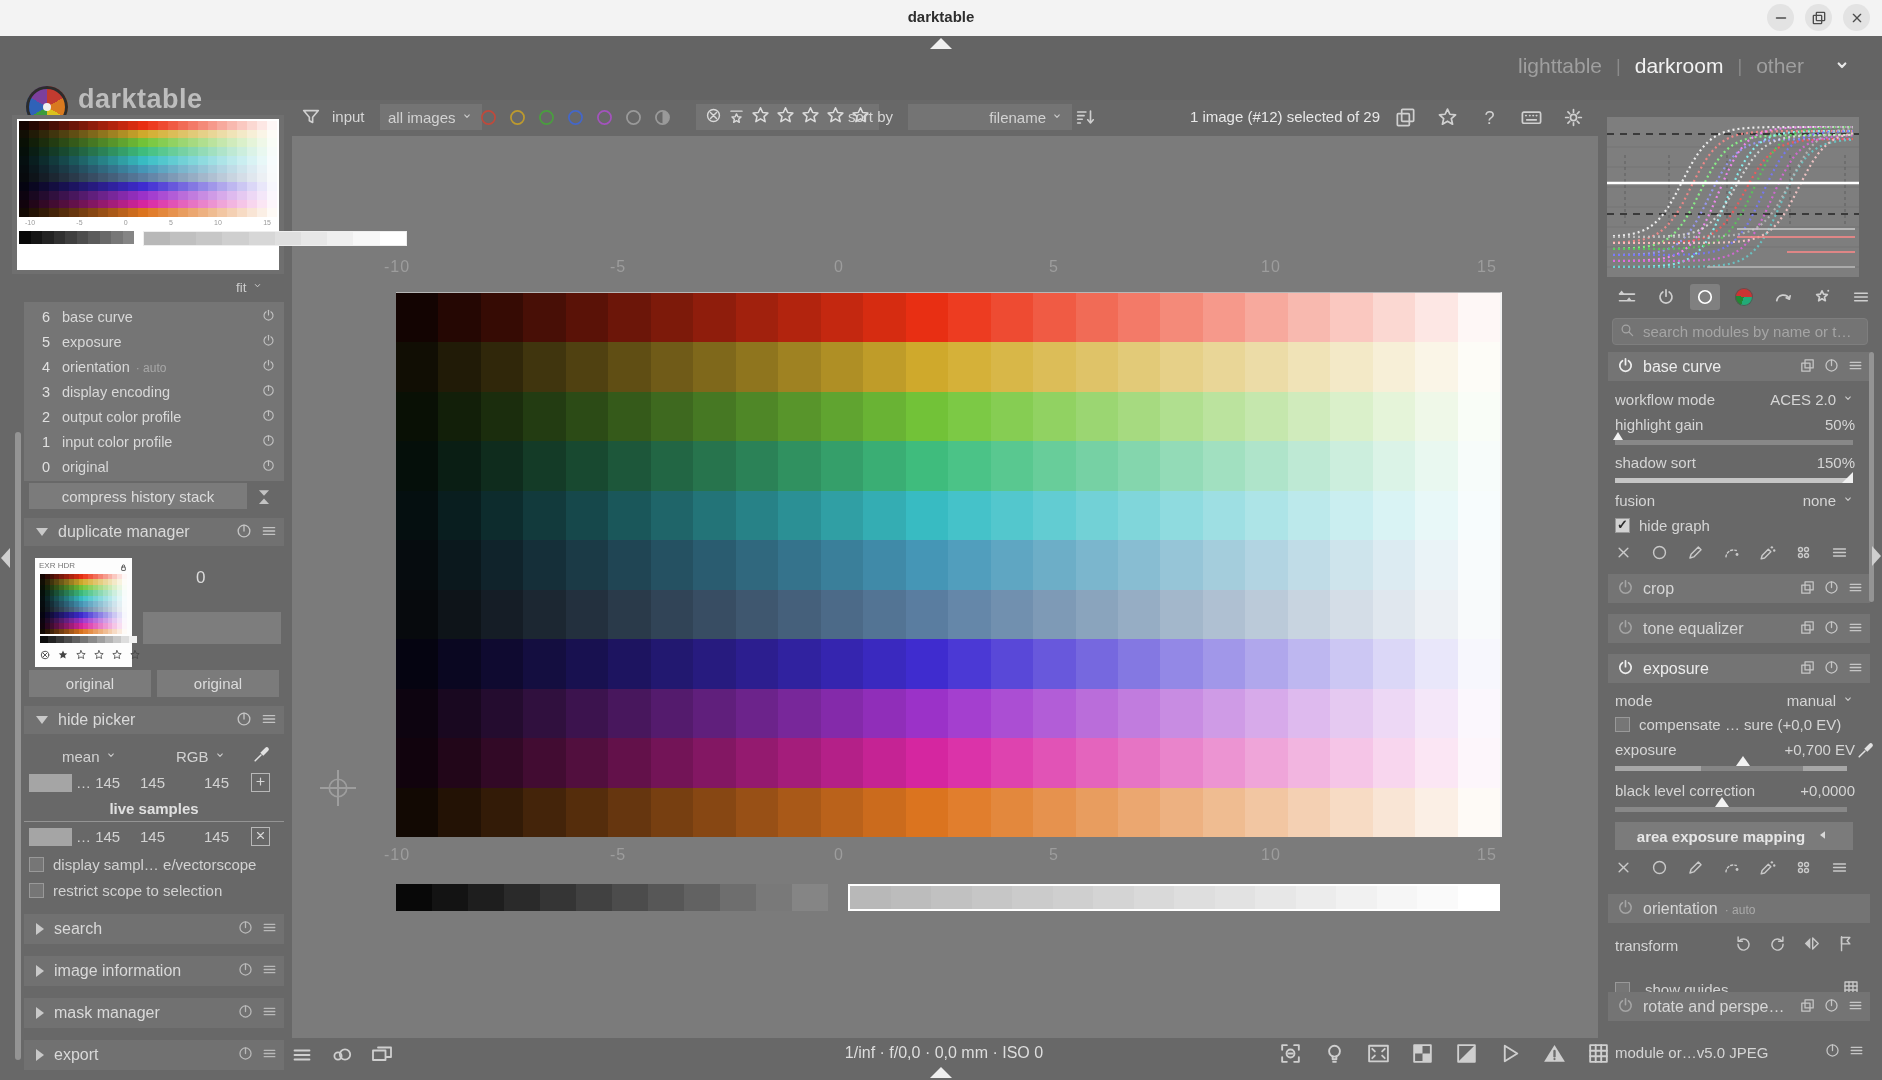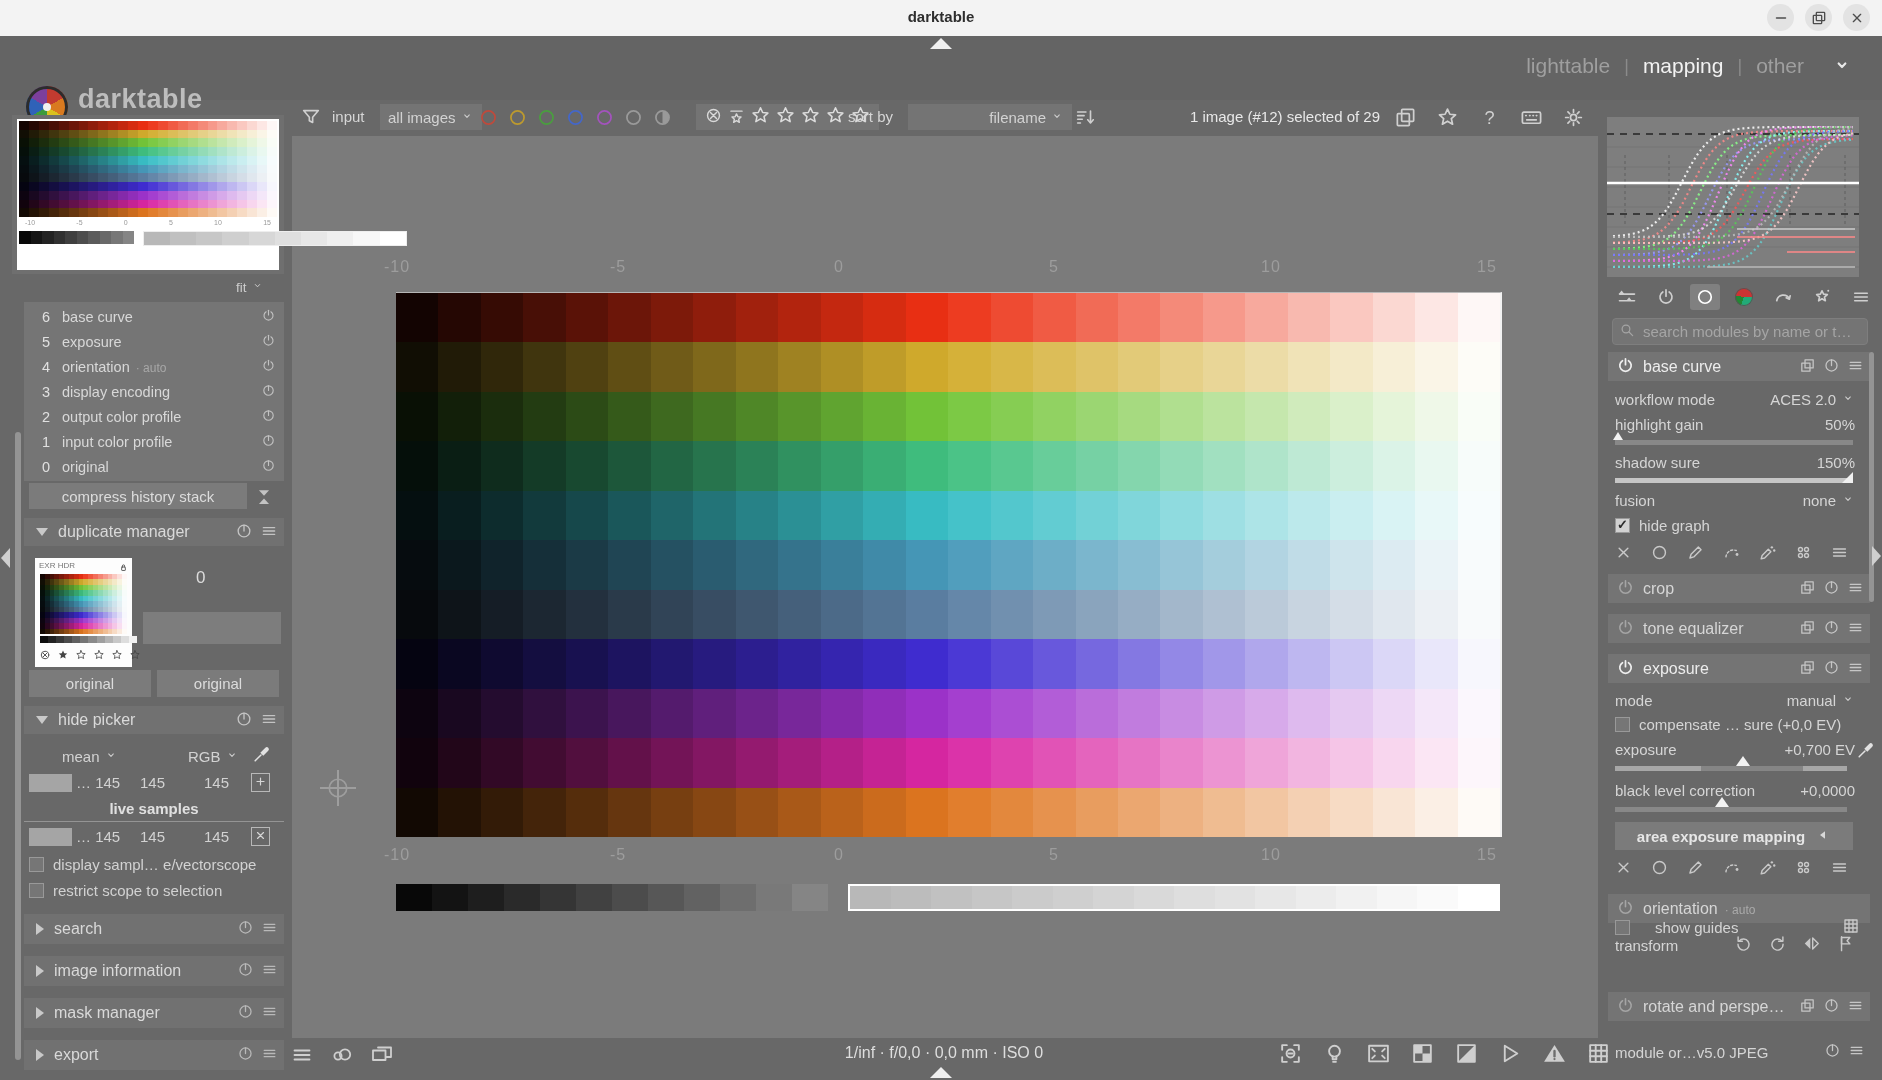--- a/index.html
+++ b/index.html
@@ -85,21 +85,21 @@
     </span>
 </div>
 
 <div id="top-panel">
   <div id="logo"></div>
   <div id="app-name">darktable</div>
   <div id="app-version">40467570d4-dirty</div>
   <div class="row" style="position:absolute;right:30px;top:18px">
     <span class="view-tab">lighttable</span>
     <span class="view-sep">|</span>
-    <span class="view-tab active">mapping</span>
+    <span class="view-tab active">darkroom</span>
     <span class="view-sep">|</span>
     <span class="view-tab">other</span>
     <span id="views-chev" style="margin-left:28px"><svg viewBox="0 0 24 24" width="20" height="20" fill="none" stroke="#e8e8e8" stroke-width="2.6" stroke-linecap="round" stroke-linejoin="round">
           <path d="M8 10.2l4 4.2 4-4.2"></path>
         </svg></span>
   </div>
 </div>
 <div class="expander" style="left:930px;top:38px;border-left:11px solid transparent;border-right:11px solid transparent;border-bottom:11px solid #efefef"></div>
 
 <div style="position:absolute;left:292px;top:100px;width:1312px;height:36px">
@@ -1335,21 +1335,21 @@
           <path d="M4.5 7.5h15M4.5 12h15M4.5 16.5h15"></path>
         </svg></span>
     </span>
 </div>
 <div class="abs dropdown" style="left:62px;top:748px">
   <span>mean</span>
     <span id="mean-chev"><svg viewBox="0 0 24 24" width="14" height="14" fill="none" stroke="#cfcfcf" stroke-width="1.8" stroke-linecap="round" stroke-linejoin="round">
         <path d="M8 10.2l4 4.2 4-4.2"></path>
       </svg></span>
 </div>
-<div class="abs dropdown" style="left:188px;top:748px">
+<div class="abs dropdown" style="left:176px;top:748px">
   <span>RGB</span>
     <span id="rgb-chev"><svg viewBox="0 0 24 24" width="14" height="14" fill="none" stroke="#cfcfcf" stroke-width="1.8" stroke-linecap="round" stroke-linejoin="round">
         <path d="M8 10.2l4 4.2 4-4.2"></path>
       </svg></span>
 </div>
 <span class="abs iconbtn" style="left:252px;top:744px" id="ic-dropper1">
     <svg viewBox="0 0 24 24" width="20" height="20" fill="none" stroke="#e2e2e2" stroke-width="1.8" stroke-linecap="round" stroke-linejoin="round">
       <path d="M3.8 20.2l7-7"></path>
       <path d="M10 10.5l3.5 3.5 6-6a2.47 2.47 0 00-3.5-3.5z" fill="#e2e2e2" stroke="none"></path>
     </svg>
@@ -1550,21 +1550,21 @@
       </svg></span>
 </div>
 <div class="prow" style="top:416px">
   <span>highlight gain</span>
   <span class="val">50%</span>
 </div>
 <div class="track" style="left:1615px;top:440px;width:238px">
   <span class="handle-up" style="left:2%;border-bottom-width:8px;border-left-width:5px;border-right-width:5px;top:-8px"></span>
 </div>
 <div class="prow" style="top:454px">
-  <span>shadow sure</span>
+  <span>shadow sort</span>
   <span class="val">150%</span>
 </div>
 <div class="track" style="left:1615px;top:478px;width:238px;background:#c6c6c6">
   <span style="position:absolute;right:0;bottom:0;width:0;height:0;border-bottom:11px solid #f0f0f0;border-left:11px solid transparent"></span>
 </div>
 <div class="prow" style="top:492px">
   <span>fusion</span>
   <span class="val">none</span>
   <span style="margin-left:5px" class="chev-s"><svg viewBox="0 0 24 24" width="14" height="14" fill="none" stroke="#cfcfcf" stroke-width="1.8" stroke-linecap="round" stroke-linejoin="round">
         <path d="M8 10.2l4 4.2 4-4.2"></path>
@@ -1755,21 +1755,21 @@
       <span><svg viewBox="0 0 24 24" width="19" height="19" fill="none" stroke="#c9c9c9" stroke-width="1.8" stroke-linecap="round" stroke-linejoin="round">
           <path d="M10.5 5L3.5 12l7 7z" fill="#c9c9c9" stroke="none"></path>
           <path d="M13.5 5l7 7-7 7z"></path>
         </svg></span>
       <span><svg viewBox="0 0 24 24" width="19" height="19" fill="none" stroke="#c9c9c9" stroke-width="1.8" stroke-linecap="round" stroke-linejoin="round">
           <path d="M7 21V3.5"></path>
           <path d="M7 4.5h10.5L14 8.5l3.5 4H7z"></path>
         </svg></span>
     </span>
 </div>
-<div class="prow" style="top:917px;gap:25px;width:245px">
+<div class="prow" style="top:979px;gap:15px;width:245px">
   <span class="cb"></span>
   <span>show guides</span>
   <span class="val" id="ic-guides"><svg viewBox="0 0 24 24" width="18" height="18" fill="none" stroke="#c9c9c9" stroke-width="1.8" stroke-linecap="round" stroke-linejoin="round">
         <rect x="4" y="4" width="16" height="16"></rect>
         <path d="M9.3 4v16M14.6 4v16M4 9.3h16M4 14.6h16"></path>
       </svg></span>
 </div>
 <div class="mheader" style="top:992px">
   <span style="margin-left:8px" class="pw-off"><svg viewBox="0 0 24 24" width="19" height="19" fill="none" stroke="#a5a5a5" stroke-width="2" stroke-linecap="round" stroke-linejoin="round">
         <path d="M12 3.5v7.5"></path>

